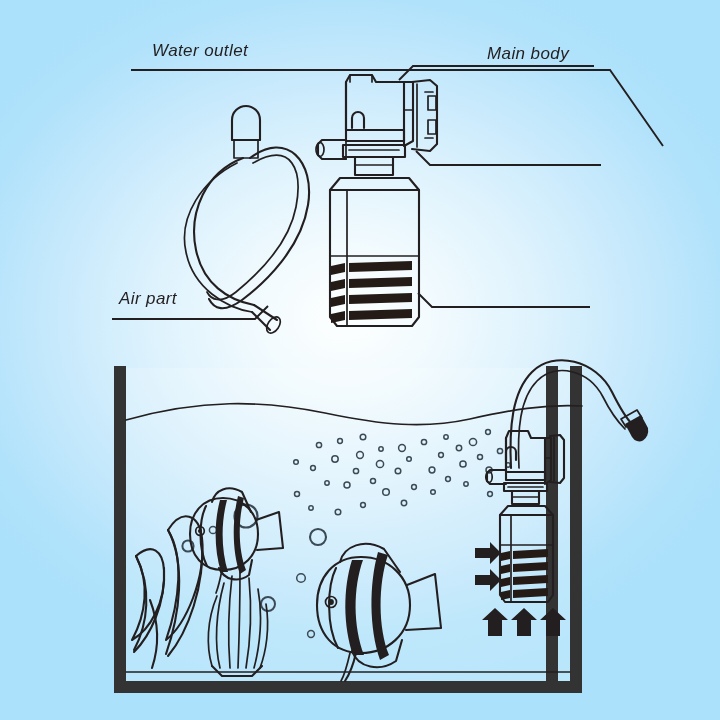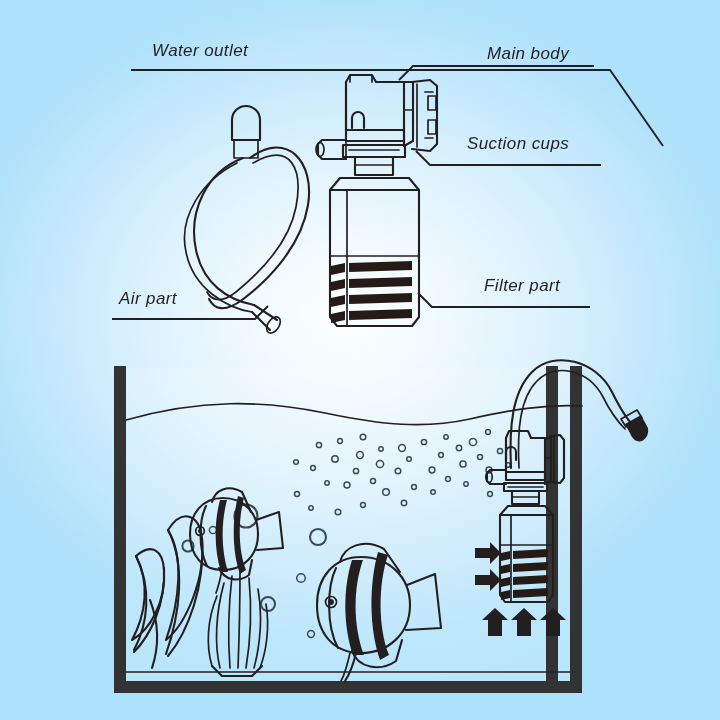--- a/index.html
+++ b/index.html
@@ -379,17 +379,15 @@
       <g>
         <path class="blk" d="M488,636 L488,620 L482,620 L495,608 L508,620 L502,620 L502,636 Z"></path>
         <path class="blk" d="M517,636 L517,620 L511,620 L524,608 L537,620 L531,620 L531,636 Z"></path>
         <path class="blk" d="M546,636 L546,620 L540,620 L553,608 L566,620 L560,620 L560,636 Z"></path>
       </g>
     </g>
   </svg>
 
   <div class="lbl" id="lbl-water-outlet">Water outlet</div>
   <div class="lbl" id="lbl-main-body">Main body</div>
-  <div class="lbl" id="lbl-suction">Suction cups</div>
-  <div class="lbl" id="lbl-filter-part">Filter part</div>
   <div class="lbl" id="lbl-air-pipe">Air part</div>
 
 </div>
 
 </body></html>

